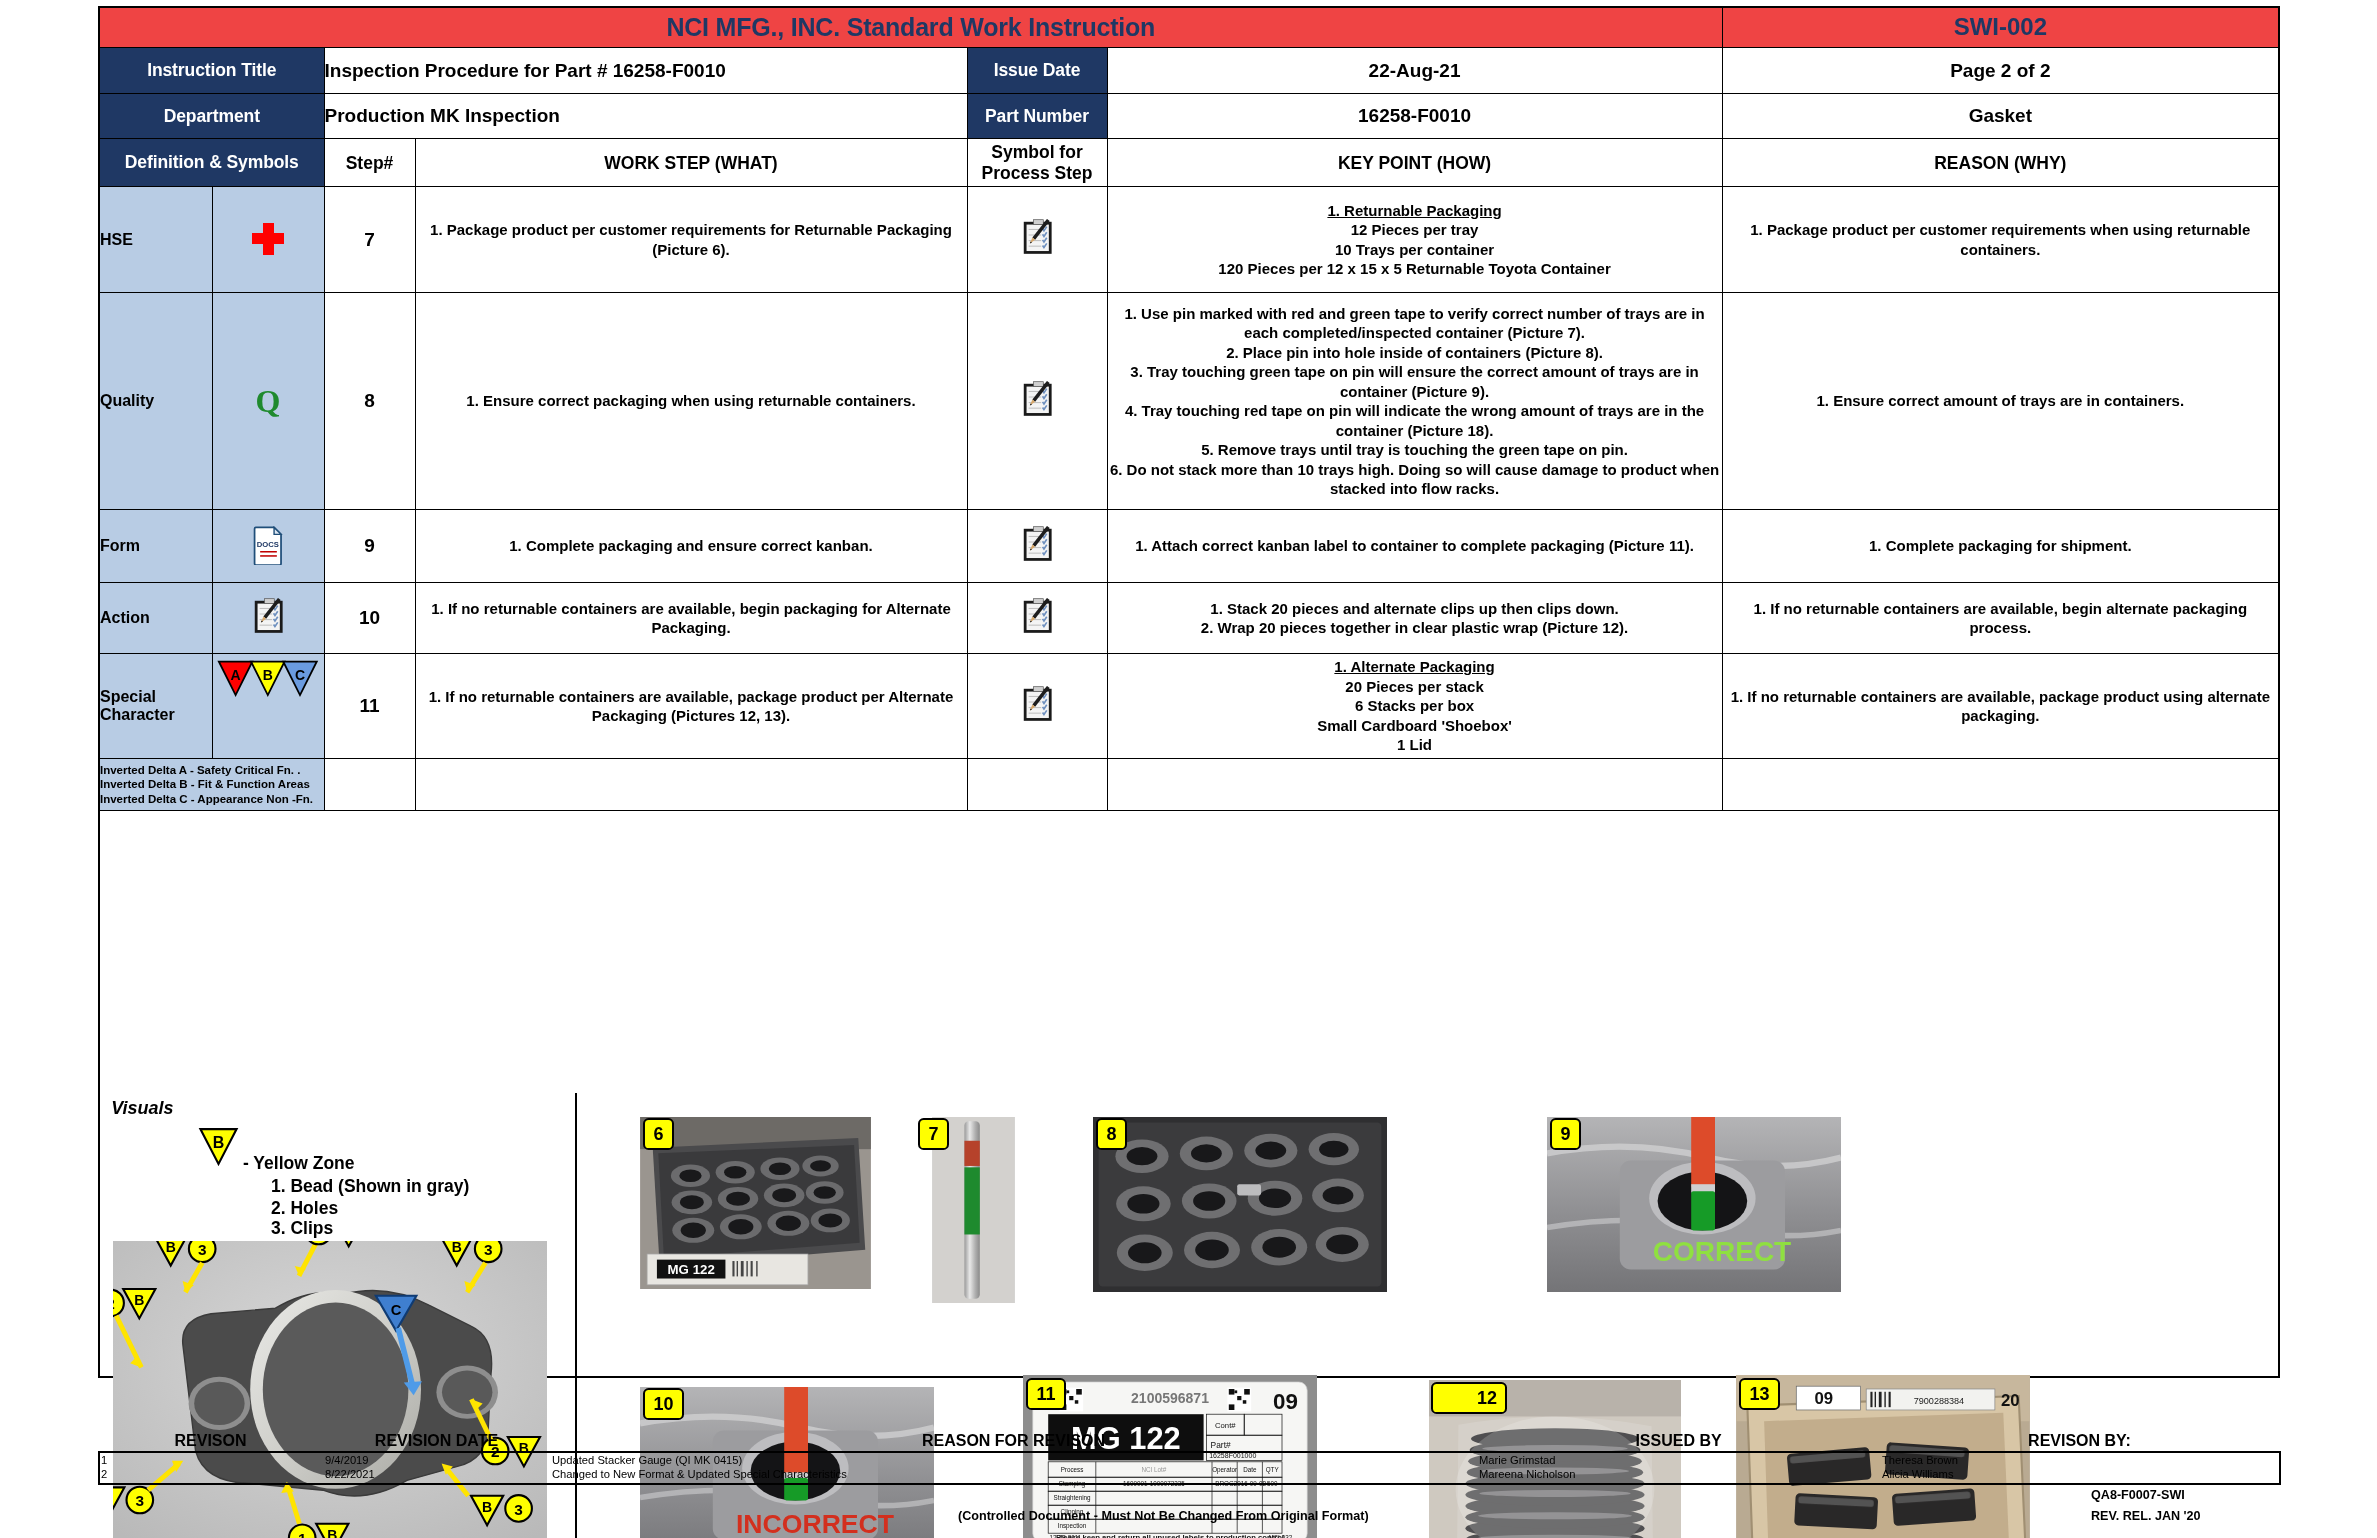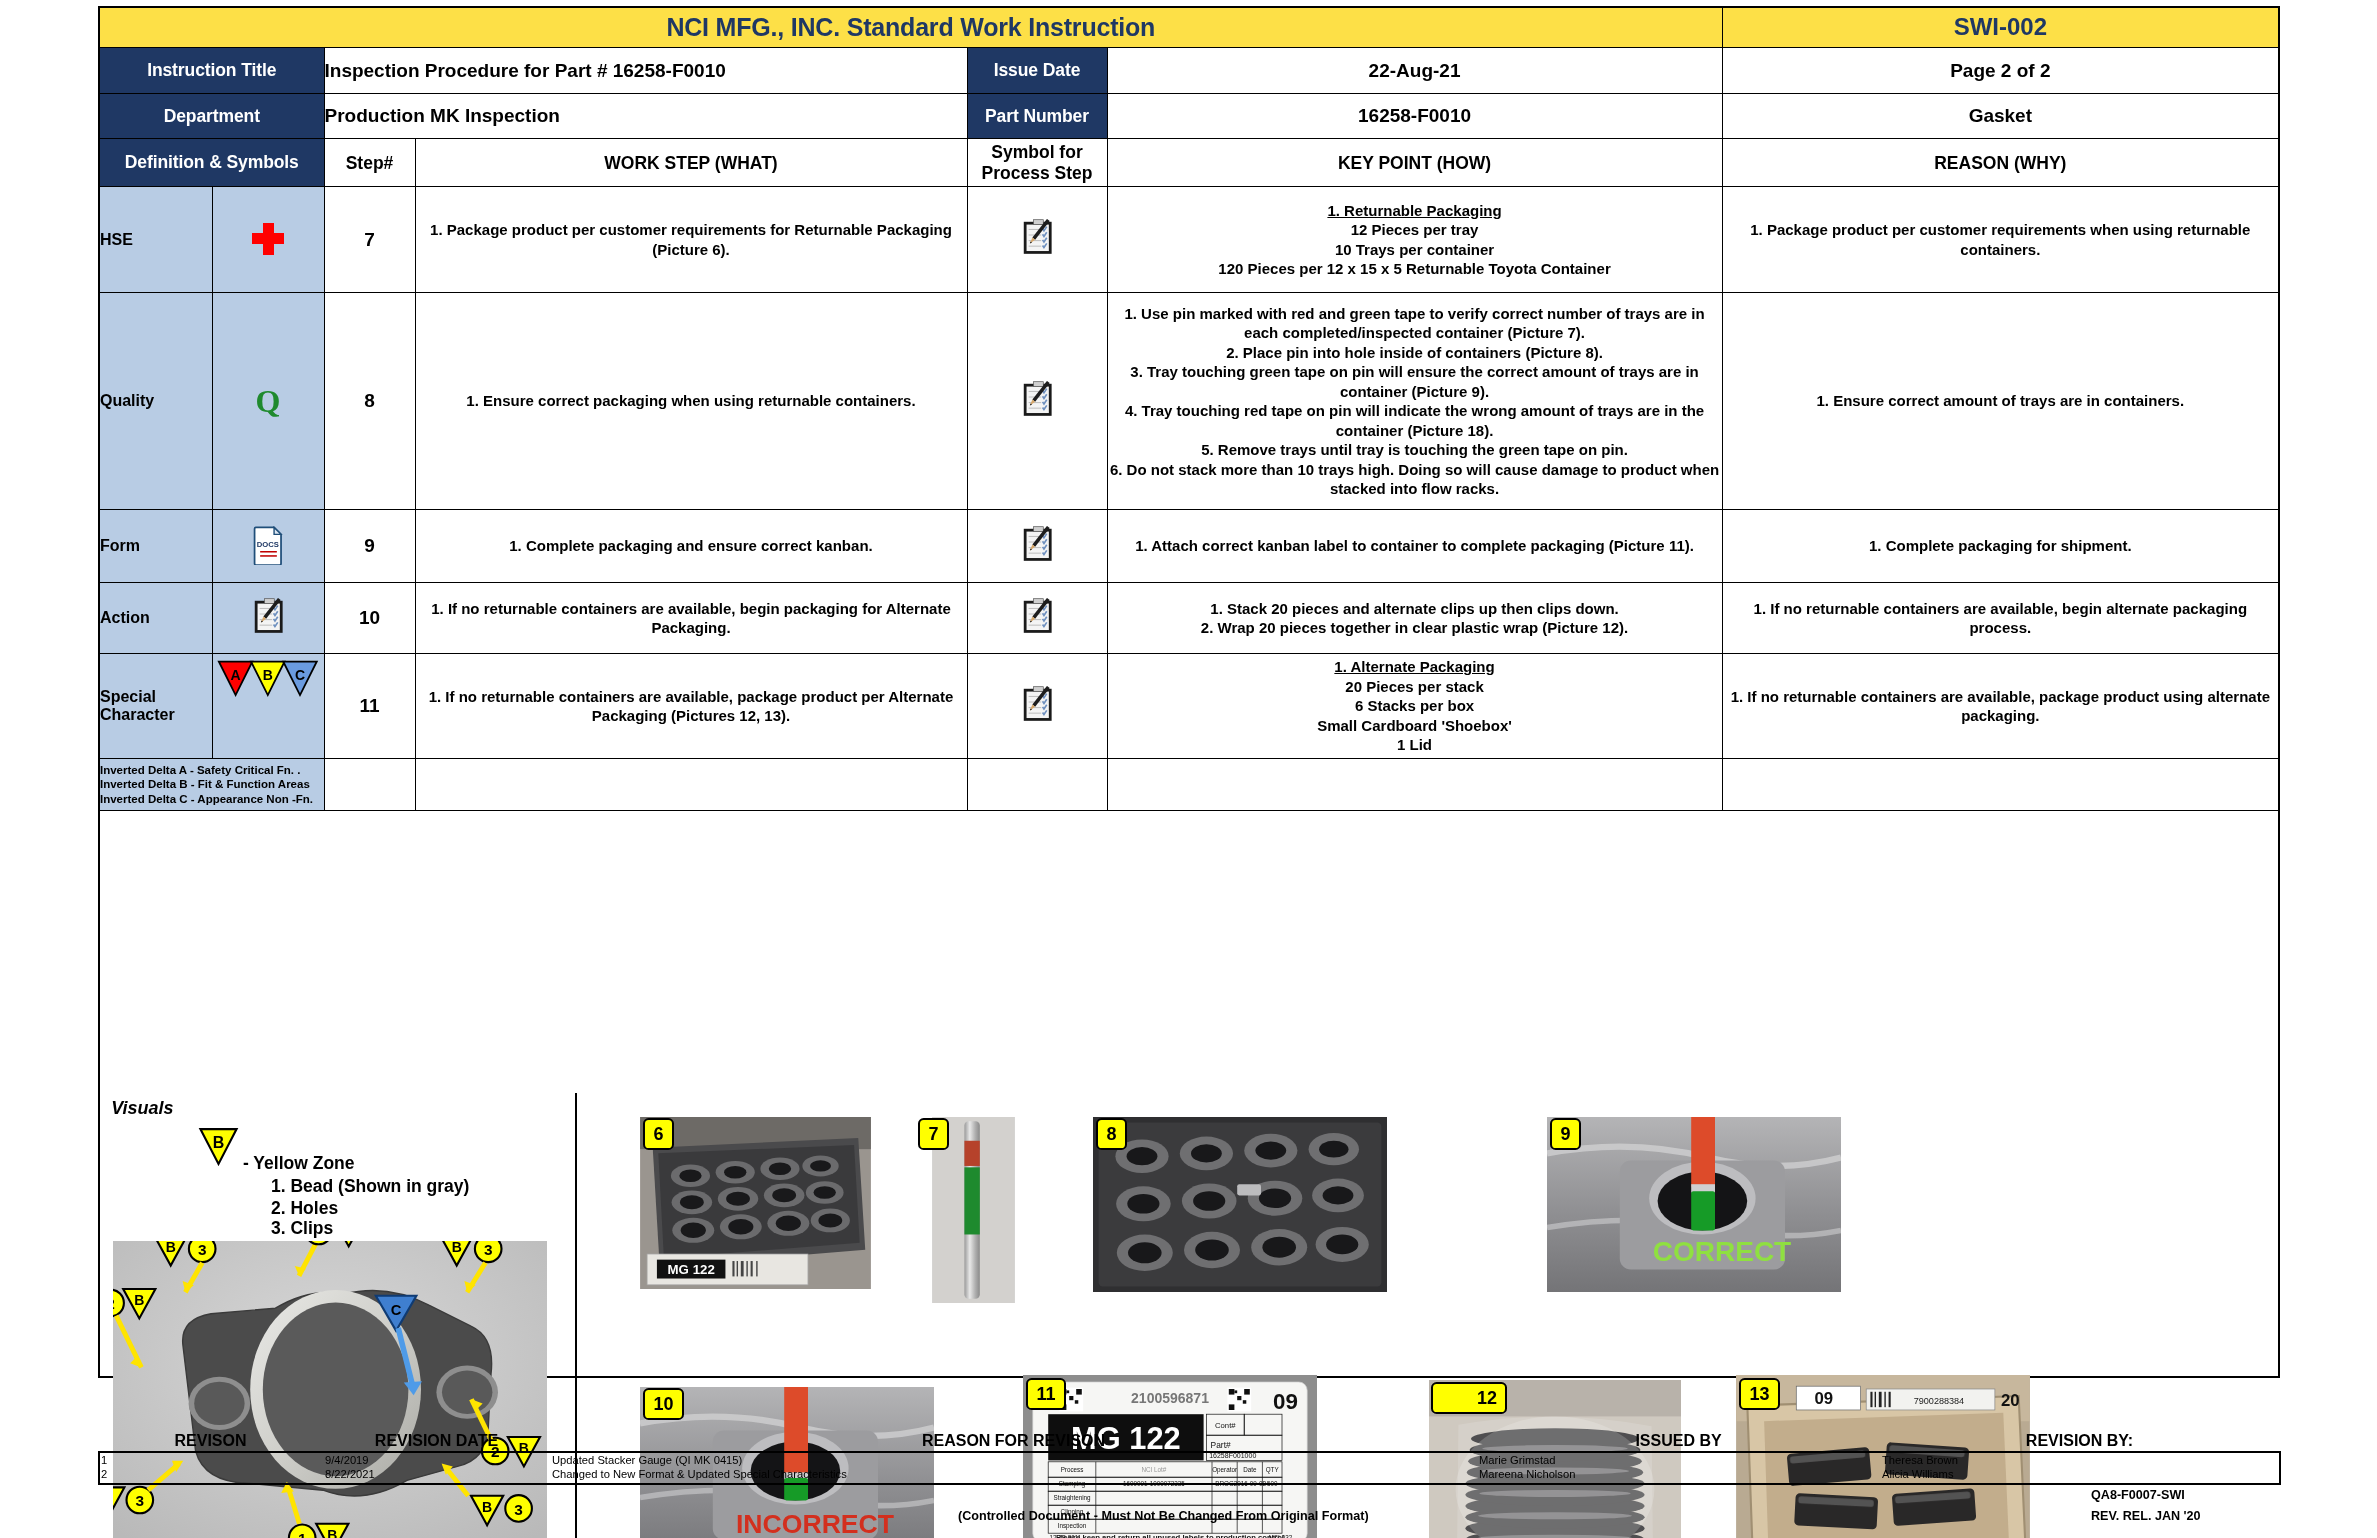--- a/index.html
+++ b/index.html
@@ -12,21 +12,21 @@
   .page{position:relative;width:2377px;height:1538px;box-sizing:border-box;padding:0;}
 
   
   .doc{
     position:absolute;left:98px;top:5.6px;width:2180px;
     border:2.8px solid #000;border-collapse:collapse;
     table-layout:fixed;
   }
   .doc td{border:1.4px solid #000;vertical-align:middle;padding:0;}
   .navy{background:#1F3864;color:#fff;text-align:center;font-weight:bold;font-size:17.5px;letter-spacing:-0.1px;}
-  .lightgray{background:#fde047;}
+  .lightgray{background:#ef4444;}
   .blueband{background:#B8CCE4;}
 
   .banner-title{
     font-size:25px;font-weight:bold;color:#1F3864;text-align:center;letter-spacing:-0.2px;
   }
   .banner-code{
     font-size:24px;font-weight:bold;color:#1F3864;text-align:center;
   }
   .hdrval{font-size:19px;font-weight:bold;text-align:center;}
   .hdrval-l{font-size:19px;font-weight:bold;text-align:left;padding-left:9.8px;}
@@ -791,21 +791,21 @@
           <col style="width:927px">
           <col style="width:403px">
           <col style="width:399px">
         </colgroup>
       <tbody>
           <tr>
         <td class="revhdr">REVISON</td>
         <td class="revhdr">REVISION DATE</td>
         <td class="revhdr">REASON FOR REVISON</td>
         <td class="revhdr">ISSUED BY</td>
-        <td class="revhdr">REVISION BY:</td>
+        <td class="revhdr">REVISON BY:</td>
       </tr>
     </tbody>
       </table>
     <table style="width:100%;table-layout:fixed;border-collapse:collapse;border:2.1px solid #000;">
       <colgroup>
           <col style="width:225px">
           <col style="width:227px">
           <col style="width:927px">
           <col style="width:403px">
           <col style="width:399px">

